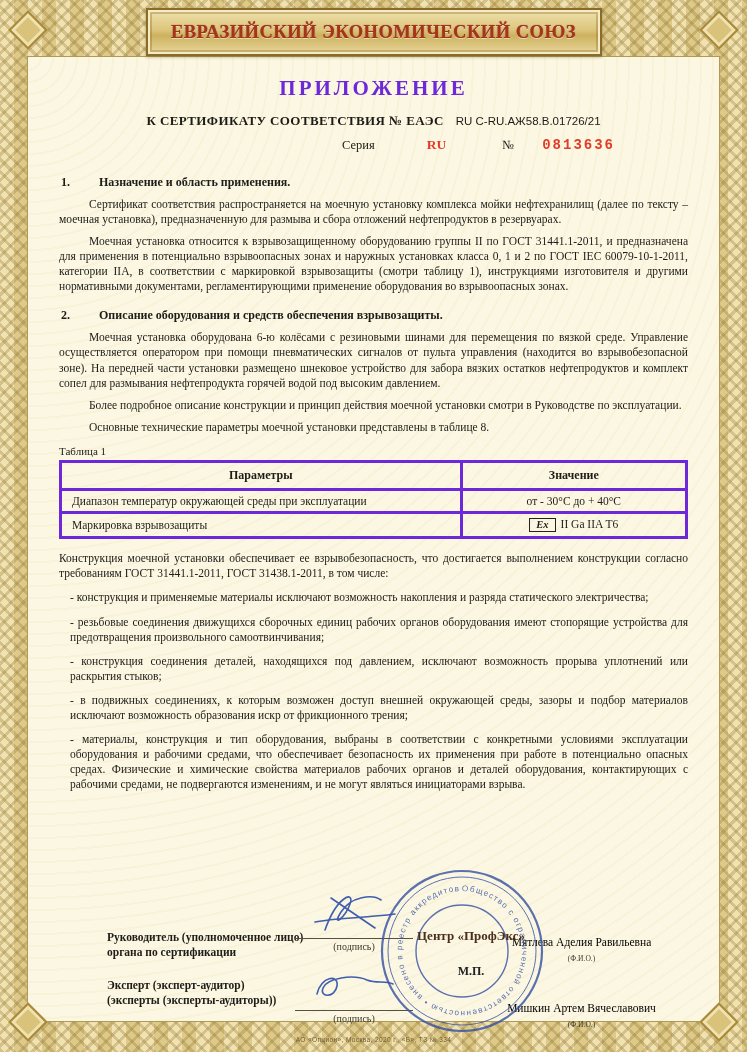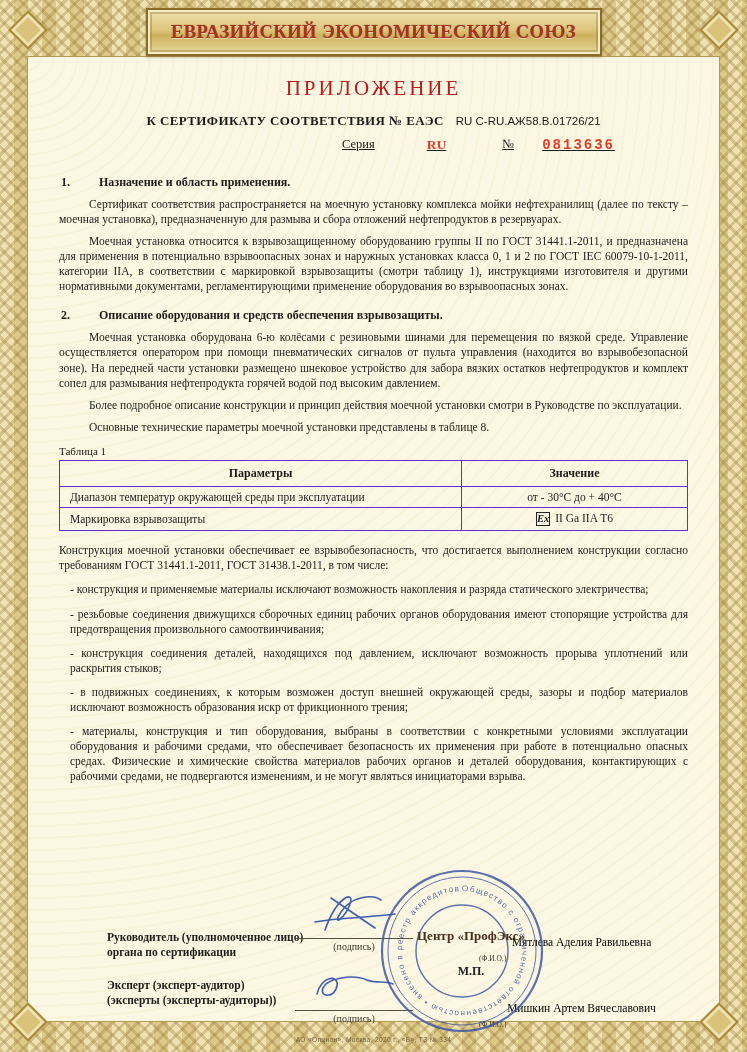--- a/index.html
+++ b/index.html
@@ -29,59 +29,59 @@
     width:452px;height:44px;z-index:4;
     background:linear-gradient(180deg,#f0e2ae,#dcc57c 45%,#cdb15e 58%,#e9d99e);
     border:2px solid #8a6b28;
     box-shadow:inset 0 0 0 2px #f5ecc6, inset 0 0 0 4px rgba(138,107,40,.35), 0 1px 3px rgba(90,70,20,.45);
     display:flex;align-items:center;justify-content:center;}
   .banner-text{font-weight:bold;font-size:18.5px;letter-spacing:.5px;color:#a63418;
     text-shadow:0 1px 0 rgba(255,255,255,.55), 0 0 1px #7a2610;white-space:nowrap;}
 
   .content{position:absolute;left:27px;right:27px;top:56px;padding:12px 32px 0;z-index:2;color:#1d1c18;}
 
-  .doc-title{margin-top:8px;text-align:center;font-weight:normal;font-size:21px;letter-spacing:3px;color:#b91c1c;}
+  .doc-title{margin-top:8px;text-align:center;font-weight:bold;font-size:21px;letter-spacing:3px;color:#6d28d9;}
   .cert-line{margin-top:10px;text-align:center;white-space:nowrap;}
   .cert-label{font-weight:bold;font-size:13px;letter-spacing:.4px;}
   .cert-number{font-size:11.5px;font-family:"Liberation Sans",sans-serif;margin-left:8px;}
   .series-line{margin-top:8px;text-align:center;font-size:12.5px;}
-  .series-shift{position:relative;left:105px;display:inline-flex;align-items:flex-start;gap:28px;text-decoration:underline;}
+  .series-shift{position:relative;left:105px;display:inline-flex;align-items:flex-end;gap:28px;}
   .series-value{color:#e23c28;font-weight:bold;font-size:13.5px;margin-left:24px;}
   .number-label{margin-left:28px;}
   .serial-number{font-family:"Liberation Mono",monospace;font-weight:bold;color:#e23c28;
     font-size:14px;letter-spacing:2px;}
 
   .section-head{display:flex;margin-top:22px;font-weight:bold;font-size:12px;}
   .section-num{width:38px;padding-left:2px;}
   .body-p{margin:7px 0 0;font-size:11.5px;line-height:1.31;text-align:justify;text-indent:30px;}
   .no-indent{text-indent:0;}
   .bullet{margin-top:9px;margin-left:11px;}
 
   .tbl-caption{margin-top:10px;font-size:11px;}
   table.params{width:100%;border-collapse:collapse;margin-top:3px;font-size:11.5px;}
-  table.params th,table.params td{border:1px solid #6d28d9;padding:4px 10px;}
+  table.params th,table.params td{border:3px solid #6d28d9;padding:4px 10px;}
   table.params th{font-weight:bold;text-align:center;font-size:12px;padding:5px 10px;}
   td.val{text-align:center;width:36%;}
-  .ex-box{display:inline-block;border:1px solid #222;padding:0 0;font-style:italic;
+  .ex-box{display:inline-block;border:1px solid #222;padding:0 6px;font-style:italic;
     font-weight:bold;font-size:10.5px;margin-right:5px;line-height:1.2;}
 
   
   .footer{position:absolute;left:59px;top:866px;width:629px;height:176px;z-index:5;font-size:11.5px;}
   .role{position:absolute;font-weight:bold;line-height:1.3;color:#1d1c18;}
   .role1{left:48px;top:64px;width:205px;}
   .role2{left:48px;top:112px;width:215px;}
   .sig-block{position:absolute;width:118px;text-align:center;}
   .sig1{left:236px;top:22px;}
   .sig2{left:236px;top:100px;}
   .sig-line{border-bottom:1px solid #55503f;margin-top:2px;}
   .small-label{font-size:10px;color:#3c382c;margin-top:2px;}
   .name{position:absolute;left:420px;width:205px;text-align:center;z-index:1;}
   .name1{top:70px;}
   .name2{top:136px;}
-  .fio{position:absolute;left:420px;width:205px;text-align:left;font-size:7.5px;color:#3c382c;}
+  .fio{position:absolute;left:420px;width:205px;text-align:center;font-size:7.5px;color:#3c382c;}
   .fio1{top:88px;}
   .fio2{top:154px;}
   .stamp-wrap{position:absolute;left:318px;top:0px;width:170px;height:170px;z-index:2;pointer-events:none;}
   .stamp-center{position:absolute;left:352px;top:62px;width:120px;text-align:center;
     font-weight:bold;font-size:13px;color:#4a2f1d;z-index:3;}
   .mp{position:absolute;left:372px;top:98px;width:80px;text-align:center;
     font-weight:bold;font-size:12px;color:#222;z-index:3;}
 
   .print-line{position:absolute;bottom:9px;left:0;width:100%;text-align:center;
     font-family:"Liberation Sans",sans-serif;font-size:6.5px;color:#6d5c34;letter-spacing:.4px;z-index:2;}

